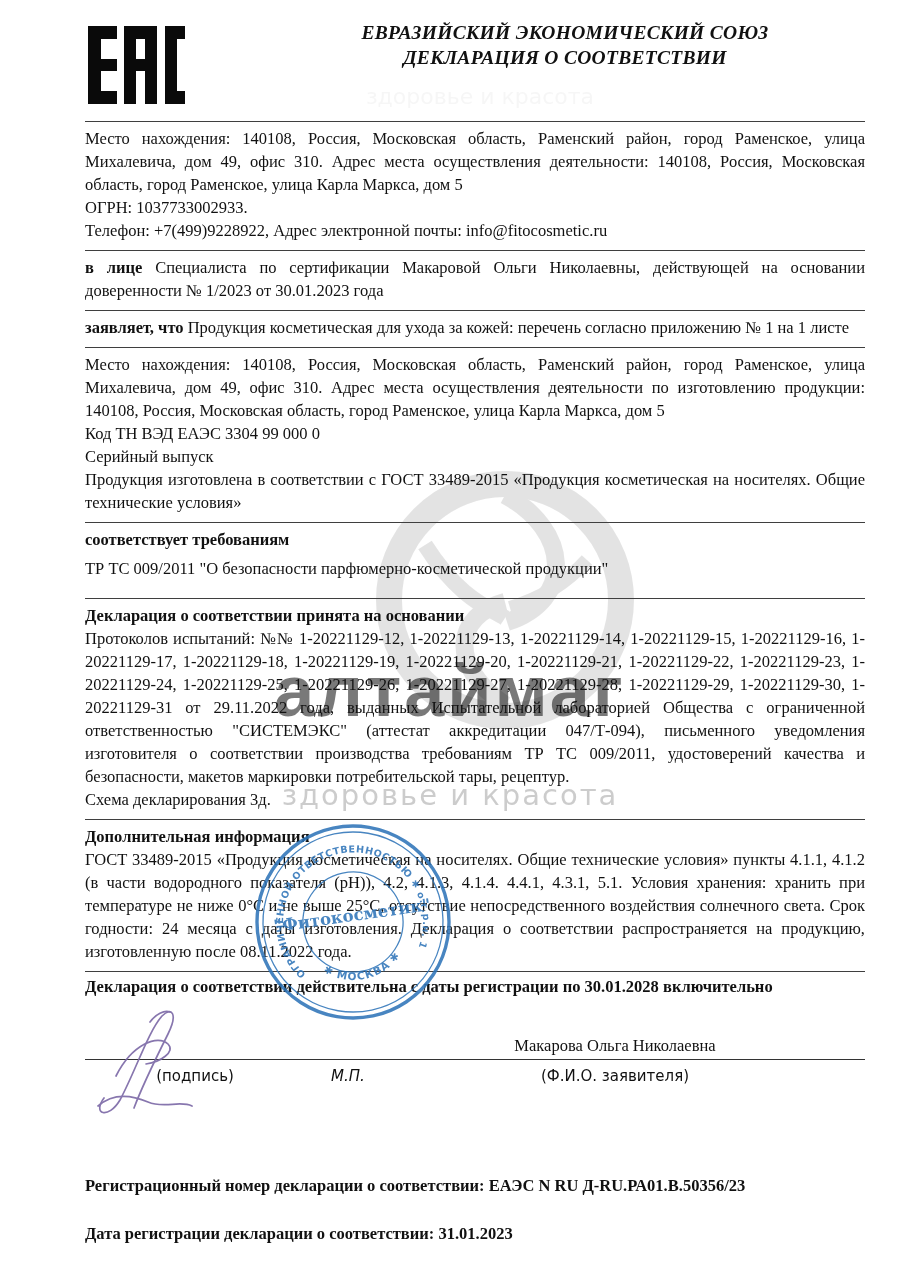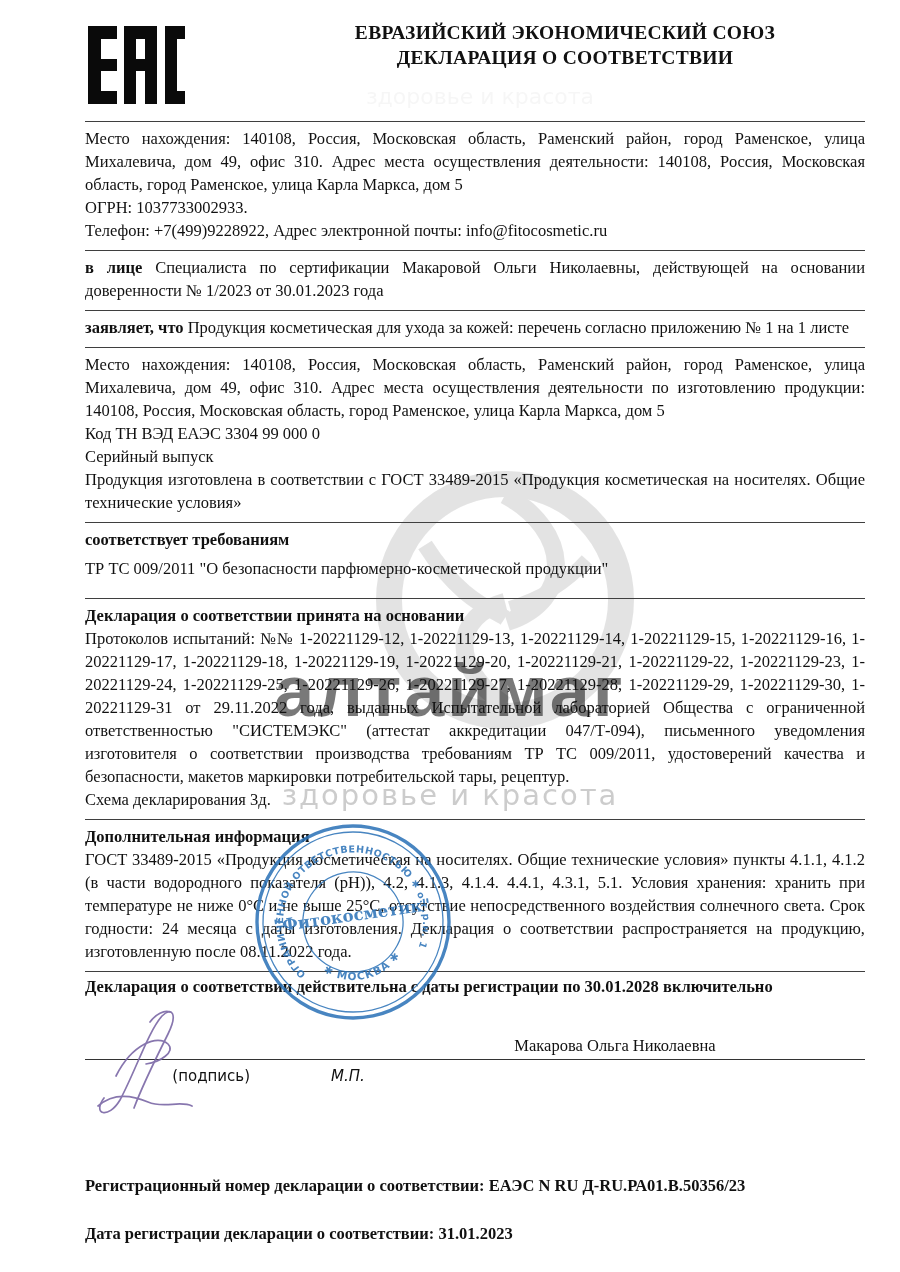--- a/index.html
+++ b/index.html
@@ -16,36 +16,36 @@
   .wm-brand{position:absolute;left:180px;top:655px;width:540px;text-align:center;
     font-family:Liberation Sans, sans-serif;font-weight:bold;font-size:72px;
     letter-spacing:3px;color:#000000;opacity:.52;line-height:1;}
   .wm-tagline{position:absolute;left:250px;top:778px;width:400px;text-align:center;
     font-family:"DejaVu Sans",sans-serif;font-size:29px;letter-spacing:2px;
     color:#9b9b9b;opacity:.5;}
   .wm-logo{position:absolute;left:355px;top:450px;opacity:.5;}
   
   .content{position:absolute;left:85px;top:0;width:780px;z-index:1;
     font-size:16.5px;line-height:23px;}
-  .hdr{position:relative;height:118px;}
+  .hdr{position:relative;height:118px;font-style:italic;}
   .eac{position:absolute;left:3px;top:26px;}
   .titles{position:absolute;left:130px;top:20px;width:700px;text-align:center;}
   .titles div{font-weight:bold;font-size:19.5px;line-height:25px;letter-spacing:.3px;}
   p{margin:0;padding:0;text-align:justify;}
   .sep{border-top:1.6px solid #3f3f3f;margin:3px 0 3px 0;}
   .sec{padding:2px 0 5px 0;}
   .lbl{font-weight:bold;}
   .gap6{height:6px;}
   .gap10{height:10px;}
   
   .sig-area{position:relative;height:152px;}
   .sig-line{position:absolute;left:0;right:0;top:61px;border-top:1.2px solid #333;}
   .sig-name{position:absolute;left:380px;top:36px;width:300px;text-align:center;}
   .lab{position:absolute;top:67px;font-family:"DejaVu Sans",sans-serif;font-size:15px;text-align:center;}
-  .lab-sign{left:35px;width:130px;text-align:right;}
+  .lab-sign{left:45px;width:130px;}
   .lab-mp{left:228px;width:70px;font-style:italic;}
   .lab-fio{left:380px;width:300px;}
   .sig-svg{position:absolute;left:5px;top:2px;z-index:2;}
   .regnum{font-weight:bold;margin-top:24px;}
   .regdate{font-weight:bold;margin-top:25px;}
   
   .stamp{position:absolute;left:253px;top:822px;z-index:2;opacity:.87;
     transform:rotate(-12deg);}
 </style>
 </head>
@@ -148,20 +148,21 @@
           <path d="M14,98 C 2,114 18,120 30,100 C 46,70 58,32 72,16 C 82,6 88,14 78,34 C 66,58 50,92 44,108"></path>
           <path d="M26,76 C 42,44 68,34 78,44 C 86,52 70,62 56,64"></path>
           <path d="M8,106 C 24,92 44,96 58,102 C 74,109 90,100 102,106"></path>
           <path d="M60,22 C 66,14 74,10 80,12"></path>
         </g>
       </svg>
       <div class="sig-line"></div>
       <div class="sig-name">Макарова Ольга Николаевна</div>
       <div class="lab lab-sign">(подпись)</div>
       <div class="lab lab-mp">М.П.</div>
+      <div class="lab lab-fio">(Ф.И.О. заявителя)</div>
     </div>
 
     <p class="regnum">Регистрационный номер декларации о соответствии: ЕАЭС N RU Д-RU.РА01.В.50356/23</p>
     <p class="regdate">Дата регистрации декларации о соответствии: 31.01.2023</p>
 
   </div>
 
   <svg class="stamp" width="200" height="200" viewBox="0 0 200 200">
     <defs>
       <path id="arcTop" d="M 43,141 A 70,70 0 1 1 157,141" fill="none"></path>

